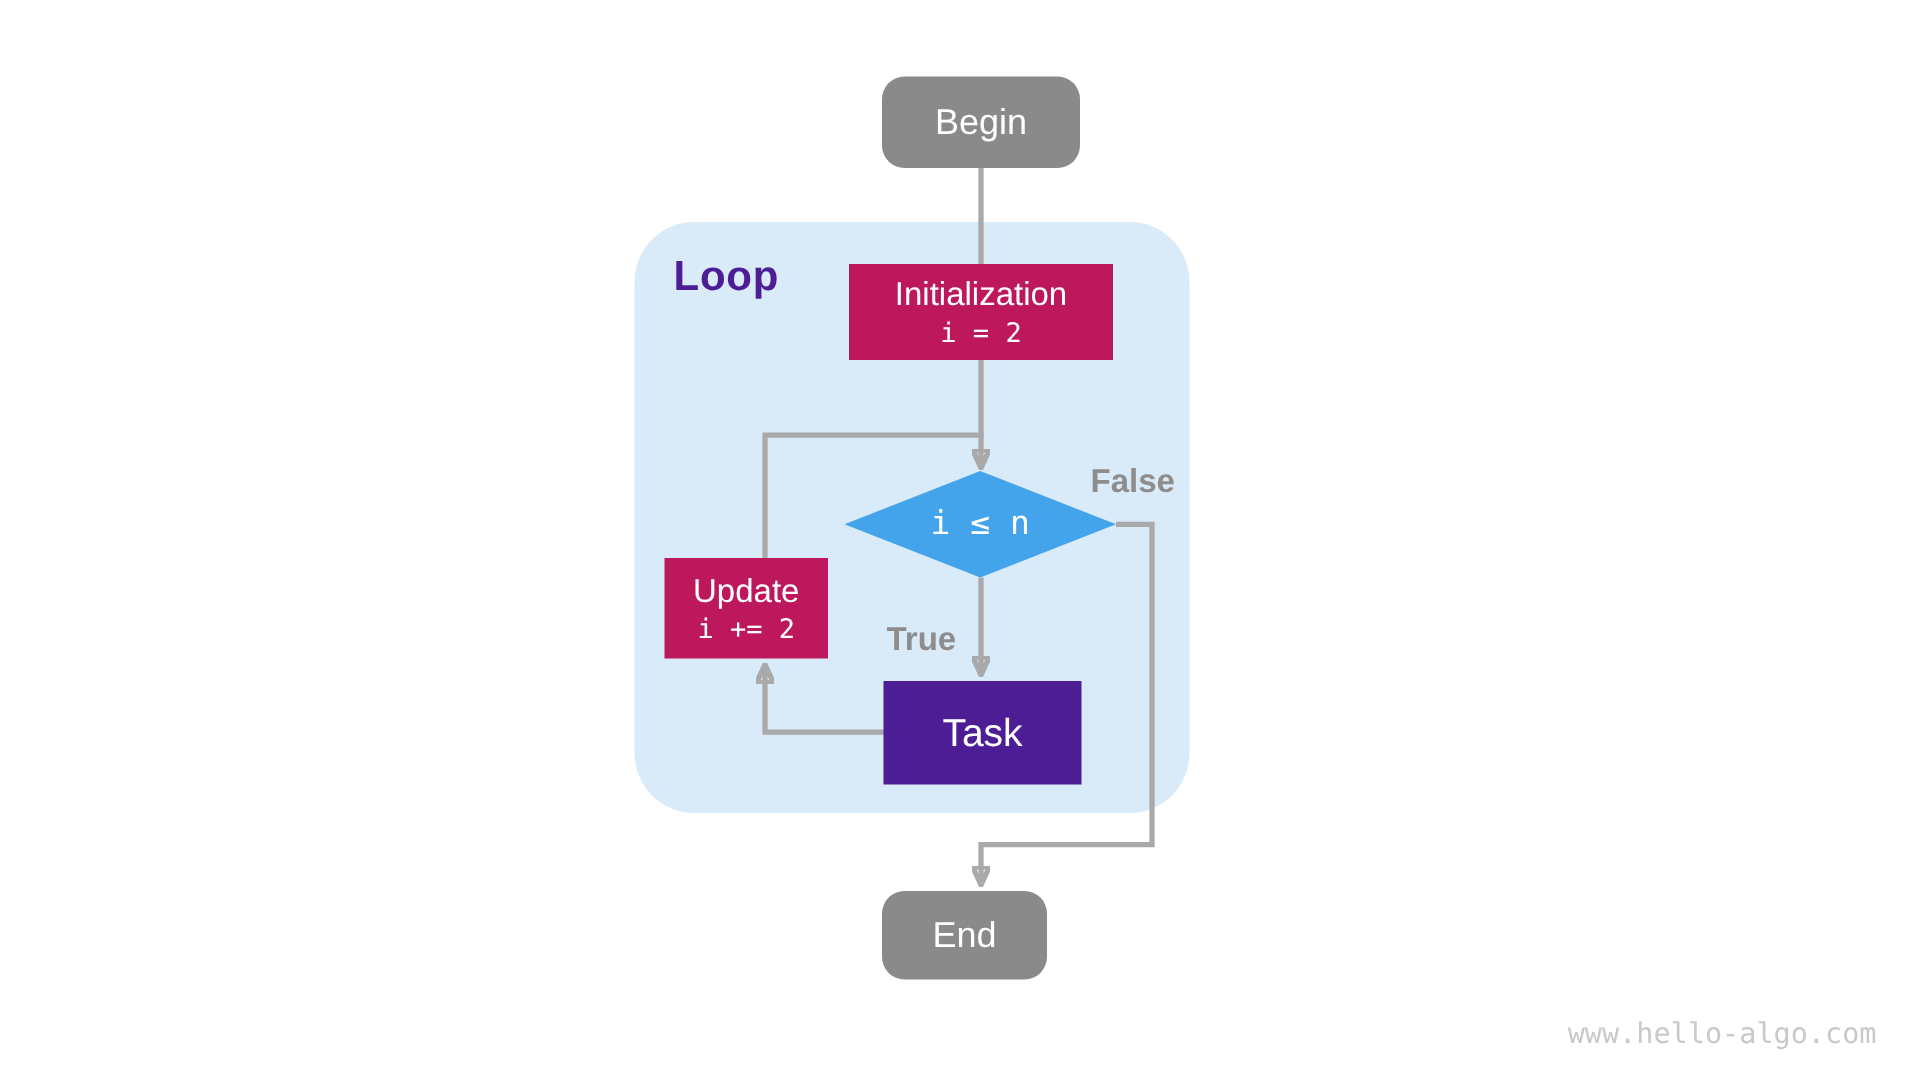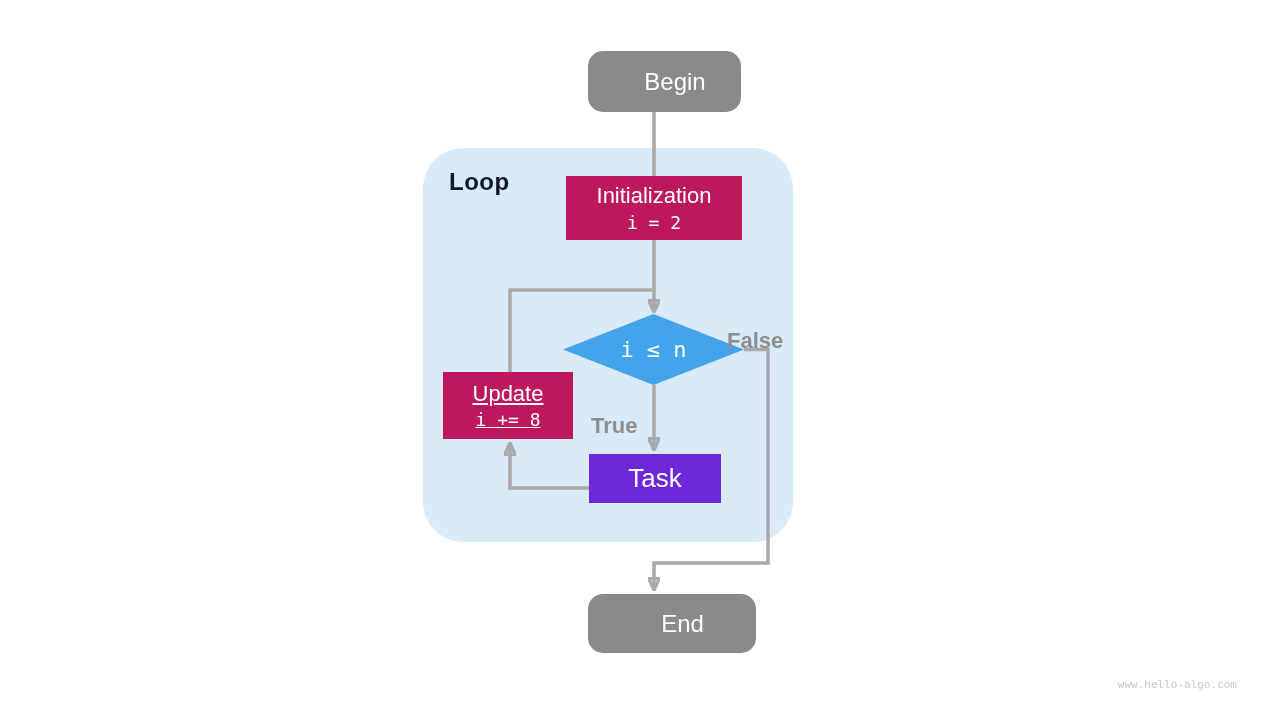--- a/index.html
+++ b/index.html
@@ -22,23 +22,23 @@
     top: 148px;
     width: 370px;
     height: 394px;
     background: #d9eaf8;
     border-radius: 40px;
   }
   .loop-label {
     position: absolute;
     left: 449px;
     top: 168px;
-    font-size: 24px;
+    font-size: 28px;
     font-weight: 700;
-    color: #0f172a;
+    color: #4c1d95;
     letter-spacing: 0.5px;
   }
   
   svg.edges {
     position: absolute;
     left: 0;
     top: 0;
     width: 1280px;
     height: 720px;
     pointer-events: none;
@@ -62,55 +62,54 @@
   .node .title { font-size: 22px; }
   .node .code {
     font-family: "DejaVu Sans Mono", monospace;
     font-size: 18px;
     margin-top: 2px;
   }
   .terminal {
     background: #8a8a8a;
     border-radius: 15px;
     font-size: 24px;
-    padding-left: 21px;
   }
   .process-blue { background: #be185d; }
   .node-begin  { left: 588px; top: 51px;  width: 132px; height: 61px; }
   .node-init   { left: 566px; top: 176px; width: 176px; height: 64px; }
-  .node-update { left: 443px; top: 372px; width: 130px; height: 67px; text-decoration: underline; }
+  .node-update { left: 443px; top: 372px; width: 109px; height: 67px; }
   .node-task   {
-    left: 589px; top: 454px; width: 132px; height: 49px;
-    background: #6d28d9;
+    left: 589px; top: 454px; width: 132px; height: 69px;
+    background: #4c1d95;
     font-size: 26px;
   }
-  .node-end    { left: 588px; top: 594px; width: 147px; height: 59px; }
+  .node-end    { left: 588px; top: 594px; width: 110px; height: 59px; }
   .node-condition {
     left: 563px; top: 314px; width: 181px; height: 71px;
     background: #43a3eb;
     clip-path: polygon(50% 0, 100% 50%, 50% 100%, 0 50%);
     font-family: "DejaVu Sans Mono", monospace;
     font-size: 22px;
   }
   
   .edge-label {
     position: absolute;
     font-size: 22px;
     font-weight: 700;
     color: #8d8d8d;
   }
   .label-true  { left: 591px; top: 388px; margin-top: 25px; }
-  .label-false { left: 727px; top: 328px; }
+  .label-false { left: 727px; top: 308px; }
   
   .watermark {
     position: absolute;
-    right: 43px;
+    right: 29px;
     top: 678px;
     font-family: "DejaVu Sans Mono", monospace;
-    font-size: 11px;
+    font-size: 19px;
     color: #c9c9c9;
   }
 </style>
 </head>
 <body>
 
 <div class="stage">
 
   <div class="loop-container"></div>
   <div class="loop-label">Loop</div>
@@ -140,21 +139,21 @@
 
   <div class="node node-condition">
     <span>i ≤ n</span>
   </div>
 
   <div class="edge-label label-true">True</div>
   <div class="edge-label label-false">False</div>
 
   <div class="node process-blue node-update">
     <span class="title">Update</span>
-    <span class="code">i += 8</span>
+    <span class="code">i += 2</span>
   </div>
 
   <div class="node node-task">
     <span>Task</span>
   </div>
 
   <div class="node terminal node-end">
     <span>End</span>
   </div>
 

